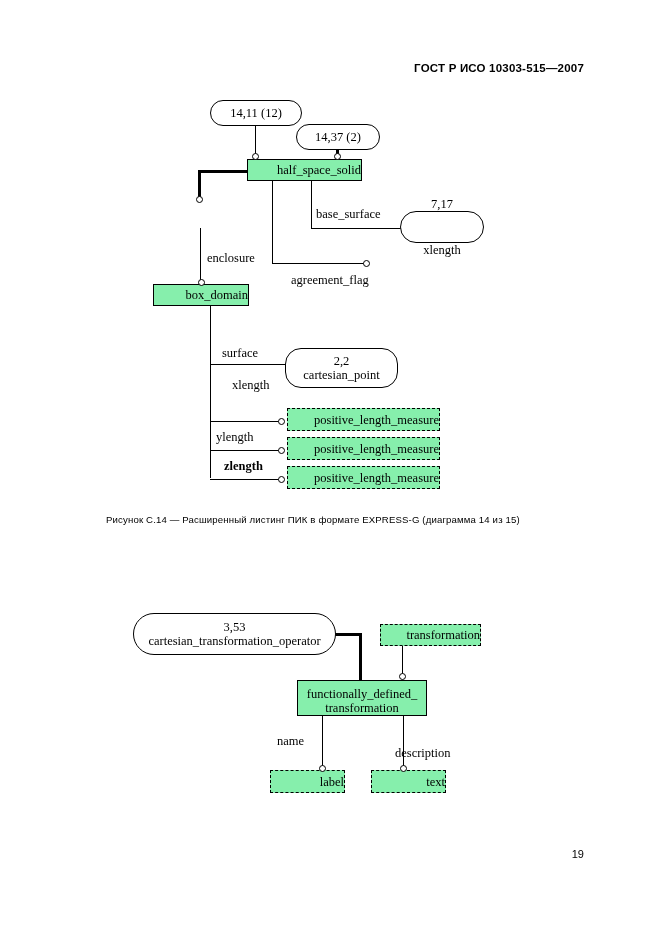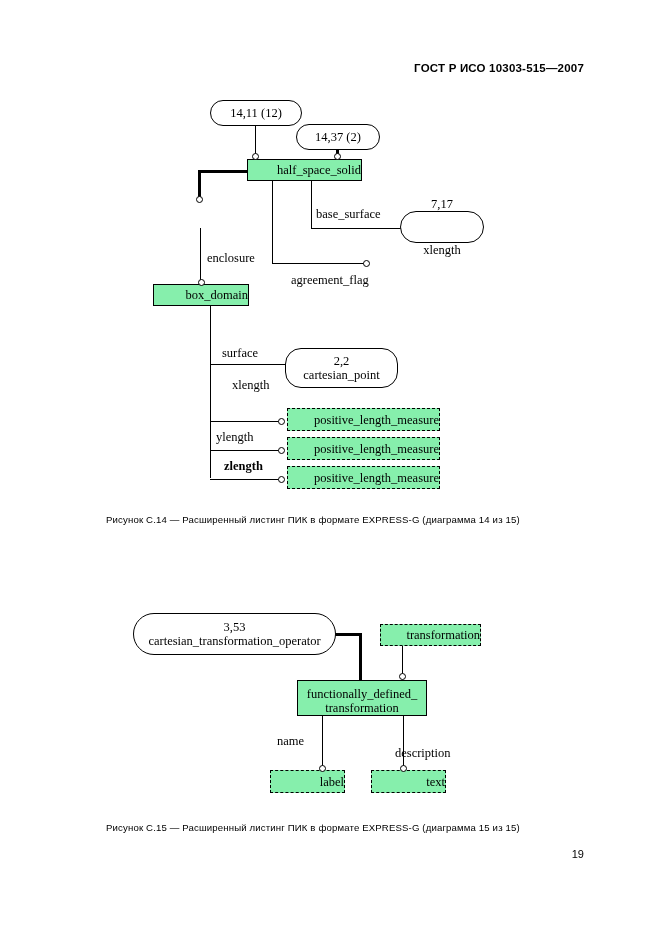--- a/index.html
+++ b/index.html
@@ -234,17 +234,16 @@
     </div>
 
     <div class="ln v" style="left:403px; top:716px; height:51px;"></div>
     <div class="circ" style="left:400px; top:765px;"></div>
     <div class="attr-lbl" style="left:395px; top:735px;margin-top:12px;">description</div>
     <div class="ent-box dashed" style="left:371px; top:770px; width:75px; height:23px;">
       <span>text</span>
     </div>
   </div>
 
-  <div class="fig-caption" id="cap15">Рисунок С.15 — Расширенный листинг ПИК в формате EXPRESS-G (диаграмма 15 из 15)</div>
 
   <div class="page-number">19</div>
 
 </div>
 
 </body></html>

